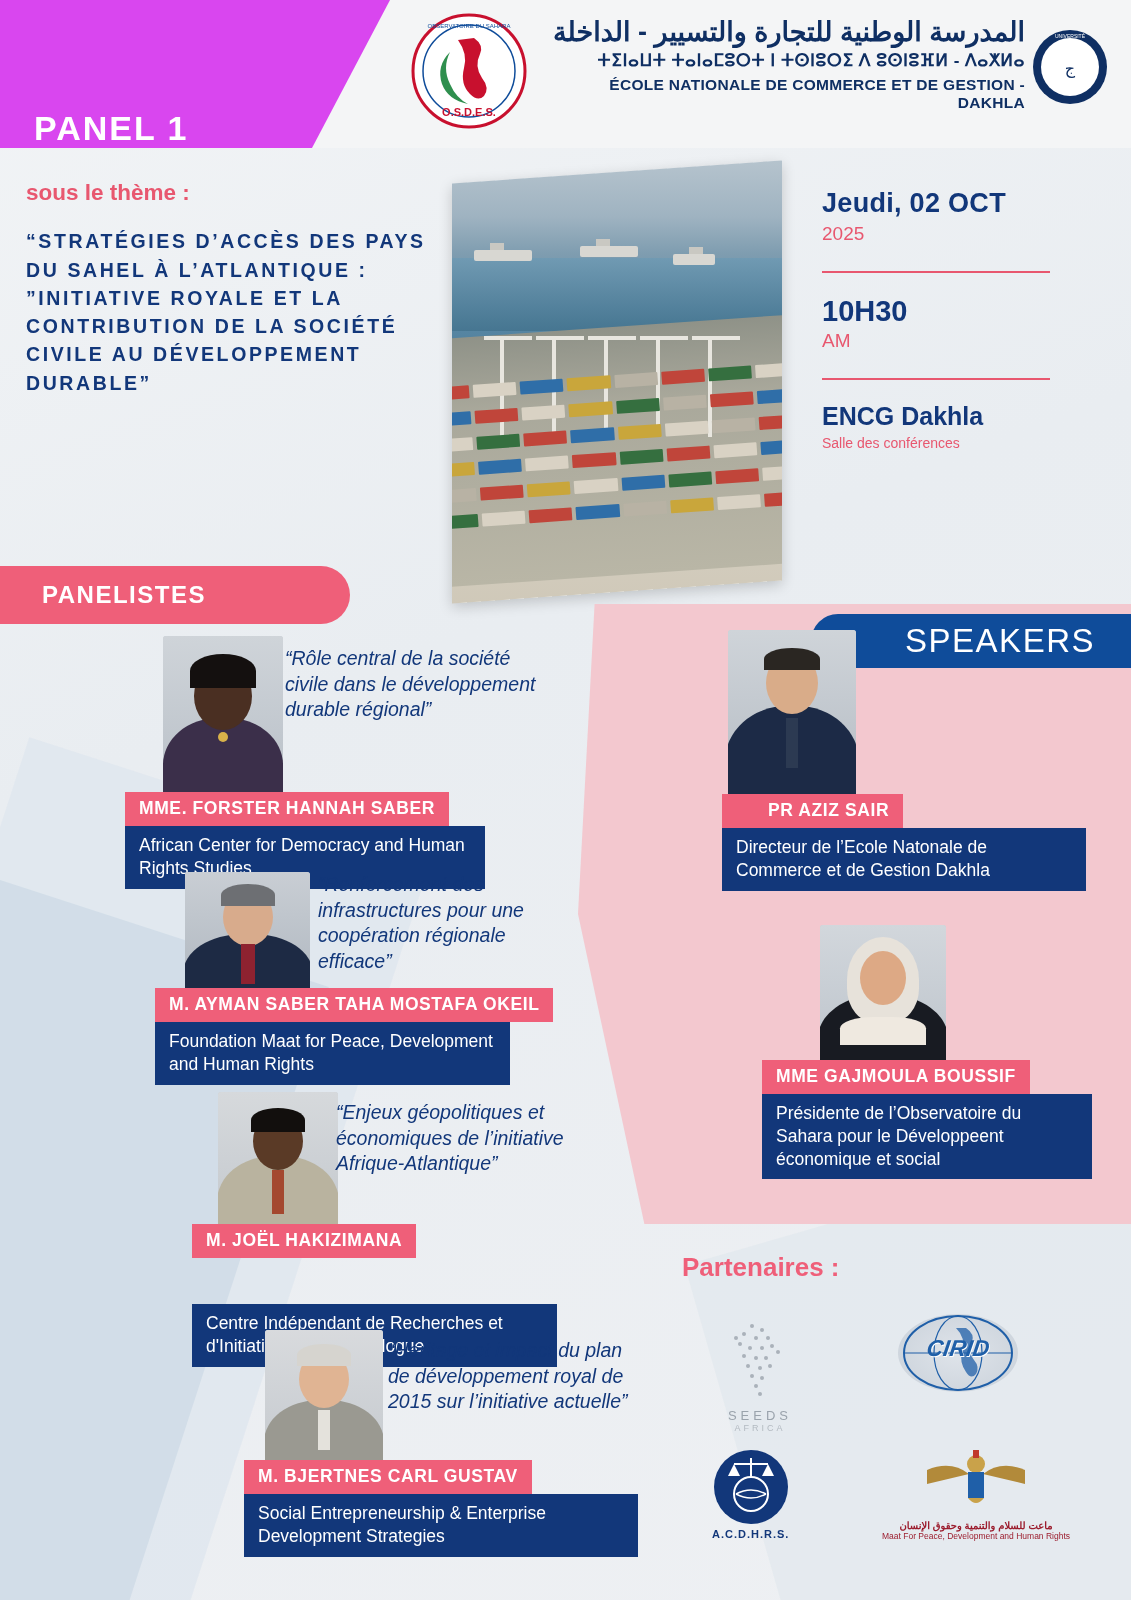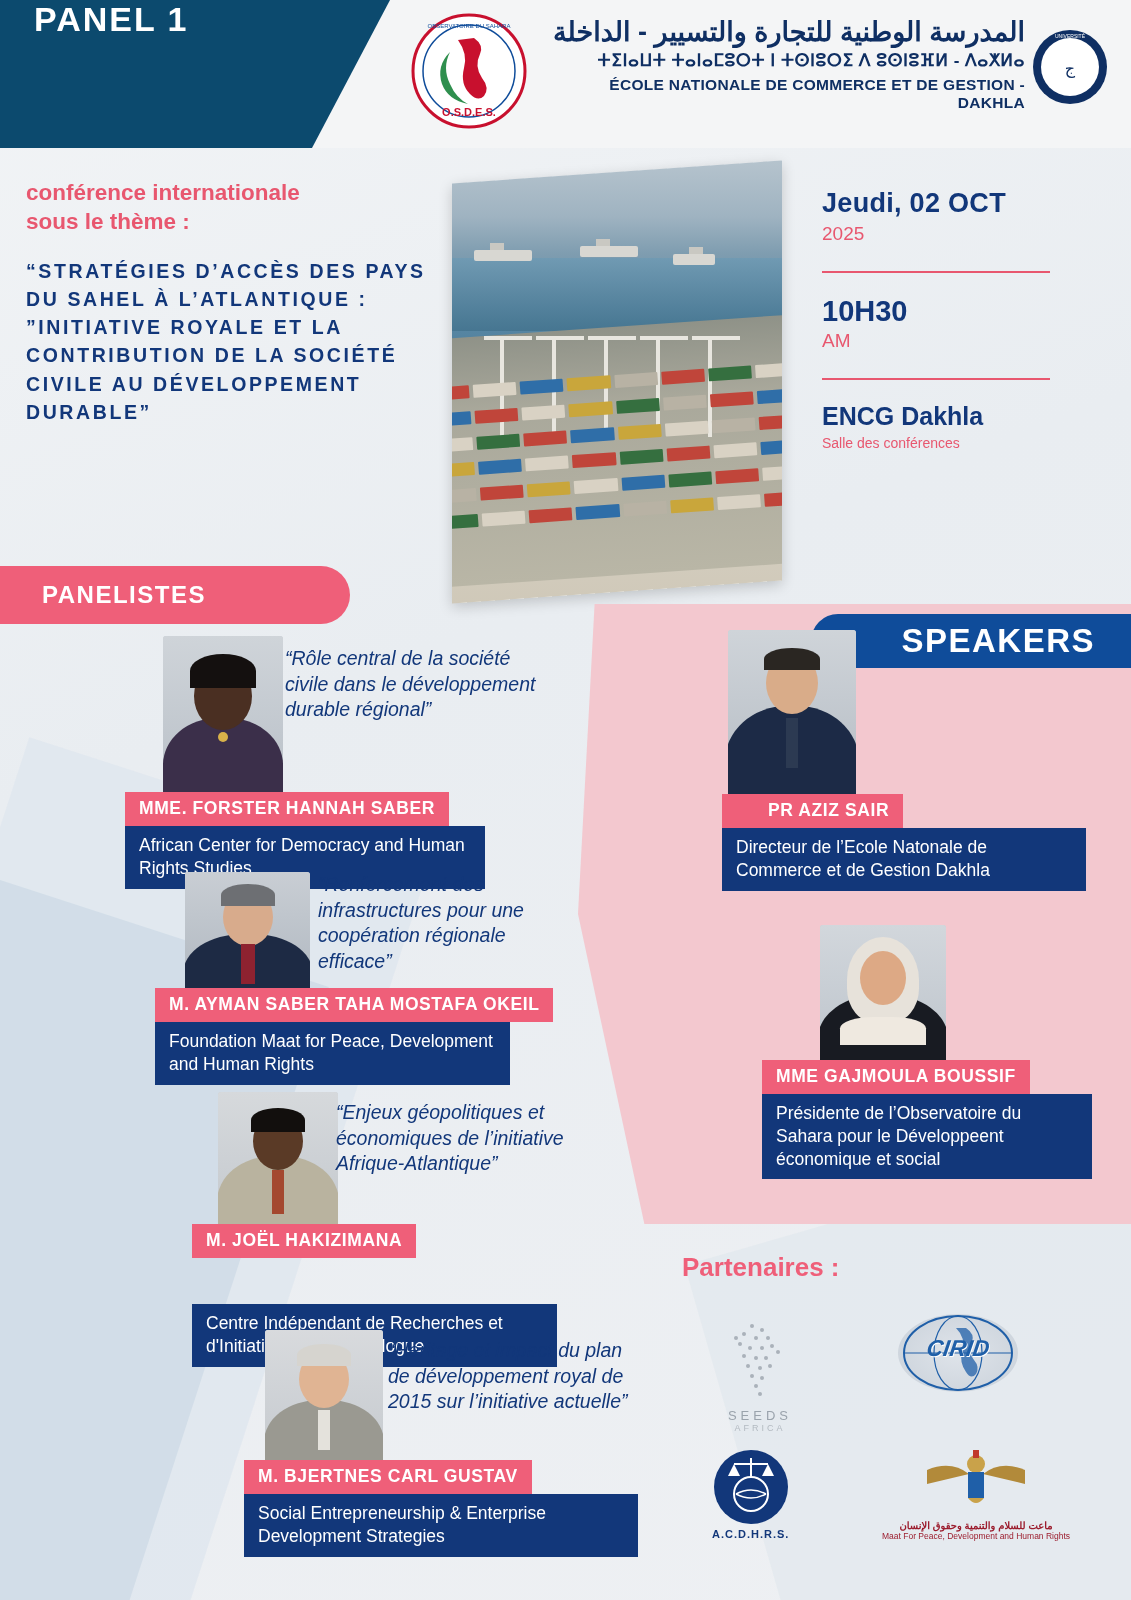--- a/index.html
+++ b/index.html
@@ -39,24 +39,24 @@
     opacity: .8;
   }
 
   
   .header {
     position: absolute; left: 0; top: 0; width: 1131px; height: 148px;
     background: #f4f5f6;
   }
   .panel-tag {
     position: absolute; left: 0; top: 0; width: 390px; height: 148px;
-    background: #0c4a6e;
+    background: #d946ef;
     border-bottom-right-radius: 0;
     clip-path: polygon(0 0, 100% 0, 80% 100%, 0 100%);
-    display: flex; align-items: flex-start;
+    display: flex; align-items: flex-end;
   }
   .panel-tag span {
     color: #fff; font-size: 34px; font-weight: bold; letter-spacing: 2px;
     margin-left: 34px;
   }
   .logo-osdes {
     position: absolute; left: 410px; top: 12px; width: 118px; height: 118px;
   }
   .header-arabic {
     position: absolute; left: 545px; top: 16px; width: 480px;
@@ -154,21 +154,21 @@
     background: #f3c8cf;
     clip-path: polygon(3% 0, 100% 0, 100% 100%, 12% 100%, 0 50%);
   }
   .speakers-banner {
     position: absolute; right: 0; top: 614px; width: 320px; height: 54px;
     background: #0f4c9a;
     border-top-left-radius: 27px; border-bottom-left-radius: 27px;
     display: flex; align-items: center; justify-content: flex-end;
   }
   .speakers-banner span {
-    color: #fff; font-size: 33px; font-weight: bold; letter-spacing: 1.5px; margin-right: 36px;
+    color: #fff; font-size: 33px; font-weight: normal; letter-spacing: 1.5px; margin-right: 36px;
   }
 
   
   .person { position: absolute; }
   .photo {
     position: absolute; border-radius: 3px; overflow: hidden;
     background: #c8cdd3;
   }
   .photo .face {
     position: absolute; left: 50%; transform: translateX(-50%);
@@ -261,21 +261,20 @@
     <svg width="78" height="78" viewBox="0 0 78 78">
       <circle cx="39" cy="39" r="37" fill="#0f2f63"></circle>
       <circle cx="39" cy="39" r="29" fill="#ffffff"></circle>
       <text x="39" y="46" font-size="16" fill="#0f2f63" text-anchor="middle" font-family="Liberation Serif, serif">ج</text>
       <text x="39" y="10" font-size="5" fill="#ffffff" text-anchor="middle" font-family="Liberation Sans, sans-serif">UNIVERSITÉ</text>
     </svg>
   </div>
 </div>
 
 <div class="intro">
-  <div class="theme-line">conférence internationale</div>
   <div class="theme-line">sous le thème :</div>
   <div class="title">“STRATÉGIES D’ACCÈS DES PAYS DU SAHEL À L’ATLANTIQUE : ”INITIATIVE ROYALE ET LA CONTRIBUTION DE LA SOCIÉTÉ CIVILE AU DÉVELOPPEMENT DURABLE”</div>
 </div>
 
 <div class="hero">
   <div class="hero-inner">
     <div class="hero-water"></div>
     <div class="hero-ships">
       <div class="ship" style="left:4%; top:6px;"></div>
       <div class="ship" style="left:38%; top:2px;"></div>

